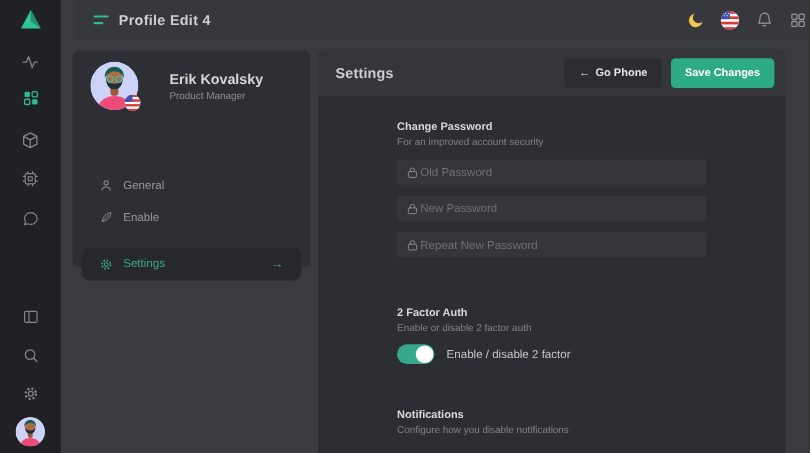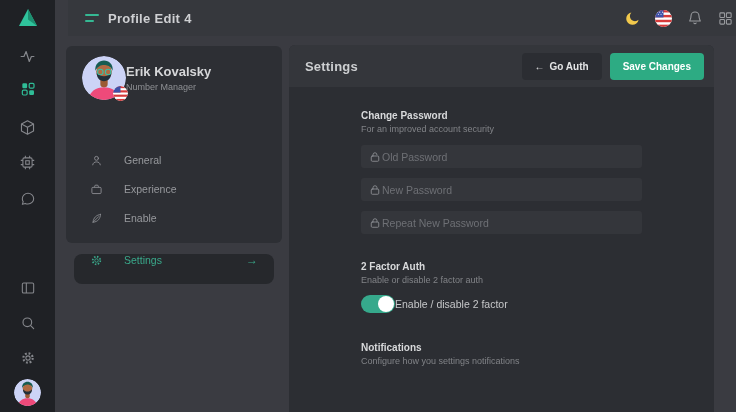--- a/index.html
+++ b/index.html
@@ -20,28 +20,28 @@
 
   
   .sidebar{position:absolute;left:0;top:0;width:55px;height:412px;background:#1f2125;z-index:2}
   .side-btn{position:absolute;left:0;width:55px;height:26px;display:flex;align-items:center;justify-content:center;cursor:pointer;color:#85878c}
   .side-btn.active{color:#2fbd97}
   .logo{position:absolute;left:0;top:4px;width:55px;height:28px;display:flex;align-items:center;justify-content:center;cursor:pointer}
   .side-avatar{position:absolute;left:14px;top:379px;width:27px;height:27px;border-radius:50%;overflow:hidden;cursor:pointer}
 
   
   .card{position:absolute;left:66px;top:46px;width:216px;height:197px;background:#2d2f34;border-radius:6px}
-  .card-head{display:flex;align-items:center;padding:10px 14px 6px 16px;gap:0}
+  .card-head{display:flex;align-items:center;padding:10px 14px 6px 16px;gap:28px}
   .avatar-wrap{position:relative;width:44px;height:44px;flex:0 0 44px}
   .avatar-img{width:44px;height:44px;border-radius:50%;overflow:hidden}
   .flag-badge{position:absolute;right:-2px;bottom:-1px;width:15px;height:15px;border-radius:50%;overflow:hidden}
   .card-name{font-size:13px;font-weight:700;color:#d6d7d9;line-height:16px}
   .card-role{font-size:9px;color:#8e9094;margin-top:2px}
   .menu{position:absolute;left:8px;top:108px;width:200px}
-  .menu-item{display:flex;align-items:flex-start;gap:21px;height:29px;padding:0 16px;border-radius:8px;color:#97999d;font-size:10.5px;cursor:pointer}
+  .menu-item{display:flex;align-items:center;gap:9px;height:29px;padding:0 16px;border-radius:8px;color:#97999d;font-size:10.5px;cursor:pointer}
   .menu-item .mi-icon{width:13px;height:13px;display:flex;align-items:center;justify-content:center;color:#8b8d92}
   .menu-item.active{background:#26282c;color:#3aa98b;height:30px;margin-top:13px}
   .menu-item.active .mi-icon{color:#3aa98b}
   .menu-arrow{margin-left:auto;color:#3aa98b;font-size:12px;line-height:1}
 
   
   .panel{position:absolute;left:289px;top:45px;width:425px;height:367px;background:#2c2e33;border-radius:6px 6px 0 0;overflow:hidden}
   .panel-head{height:42px;background:#34363b;display:flex;align-items:center;padding:0 10px 0 16px}
   .ph-text{line-height:1}
   .ph-title{font-size:13px;font-weight:700;color:#cdcfd1;letter-spacing:.2px}
@@ -51,29 +51,29 @@
   .btn-back{background:#2b2d32;color:#e4e5e6;padding:0 13px}
   .btn-save{background:#2dab83;color:#fff;padding:0 13px}
   .panel-body{padding-top:22px}
   .content{width:281px;margin:0 auto}
   .sec-h{font-size:10px;font-weight:700;color:#d8d9db;line-height:14px}
   .sec-s{font-size:9px;color:#818387;line-height:12px}
   .field{margin-top:10px;height:23px;background:#34363b;border-radius:3px;display:flex;align-items:center;padding:0 8px;gap:1px}
   .field .f-icon{width:12px;height:12px;display:flex;align-items:center;justify-content:center;color:#8b8d92;flex:0 0 12px}
   .field input{flex:1;background:transparent;border:none;outline:none;color:#c7c8ca;font-family:inherit;font-size:10.5px}
   .field input::placeholder{color:#6e7075}
-  .sec-gap{margin-top:26px}
-  .toggle-row{margin-top:9px;display:flex;align-items:center;}
+  .sec-gap{margin-top:44px}
+  .toggle-row{margin-top:9px;display:flex;align-items:center;gap:11px}
   .toggle{position:relative;width:34px;height:18px;border-radius:9px;background:#55575c;cursor:pointer;flex:0 0 34px}
   .toggle .knob{position:absolute;top:1px;left:1px;width:16px;height:16px;border-radius:50%;background:#fff;transition:left .15s}
   .toggle.on{background:#36a98c}
   .toggle.on .knob{left:17px}
   .toggle-label{font-size:10.5px;color:#c6c7c9}
   .phone-gap{margin-top:18px}
-  .notif-gap{margin-top:28px}
+  .notif-gap{margin-top:40px}
 
   svg{display:block}
 </style>
 </head>
 <body>
 
 <div class="stage">
 
   <header class="topbar">
     <div class="hamburger">
@@ -237,45 +237,36 @@
                 <rect y="4.6" width="16" height="2.3" fill="#d83a3a"></rect>
               <rect y="9.2" width="16" height="2.3" fill="#d83a3a"></rect>
                 <rect y="13.8" width="16" height="2.3" fill="#d83a3a"></rect>
               <rect width="8" height="7" fill="#3f51a8"></rect>
             </g>
           </svg>
         </div>
       </div>
       <div>
         <div class="card-name">Erik Kovalsky</div>
-        <div class="card-role">Number Manager</div>
+        <div class="card-role">Product Manager</div>
       </div>
     </div>
 
     <div class="menu">
       <div class="menu-item">
         <span class="mi-icon">
           <svg width="13" height="13" viewBox="0 0 24 24" fill="none" stroke="currentColor" stroke-width="1.7" stroke-linecap="round">
               <circle cx="12" cy="8" r="3.6"></circle>
               <path d="M5 20c.5-3.6 3.3-5.4 7-5.4s6.5 1.8 7 5.4"></path>
             </svg>
         </span>
         <span>General</span>
       </div>
       <div class="menu-item">
         <span class="mi-icon">
-          <svg width="13" height="13" viewBox="0 0 24 24" fill="none" stroke="currentColor" stroke-width="1.7" stroke-linejoin="round">
-              <rect x="3.5" y="8" width="17" height="11.5" rx="2"></rect>
-              <path d="M8.5 8V6.3A2.3 2.3 0 0 1 10.8 4h2.4a2.3 2.3 0 0 1 2.3 2.3V8"></path>
-            </svg>
-        </span>
-        <span>Experience</span>
-      </div>
-      <div class="menu-item">
-        <span class="mi-icon">
           <svg width="13" height="13" viewBox="0 0 24 24" fill="none" stroke="currentColor" stroke-width="1.6" stroke-linecap="round" stroke-linejoin="round">
               <path d="M19.5 4.5c-8 1-13 6-14 14.5 9-1 13.5-6.5 14-14.5z"></path>
               <path d="M5.5 19 16 8.5"></path>
             </svg>
         </span>
         <span>Enable</span>
       </div>
       <div class="menu-item active">
         <span class="mi-icon">
           <svg width="13" height="13" viewBox="0 0 24 24" fill="none" stroke="currentColor">
@@ -290,21 +281,21 @@
   </section>
 
   <section class="panel">
     <div class="panel-head">
       <div class="ph-text">
         <div class="ph-title">Settings</div>
       </div>
       <div class="ph-buttons">
         <button class="btn btn-back">
           <span>←</span>
-          <span>Go Auth</span>
+          <span>Go Phone</span>
         </button>
         <button class="btn btn-save">
           <span>Save Changes</span>
         </button>
       </div>
     </div>
 
     <div class="panel-body">
       <div class="content">
 
@@ -344,19 +335,19 @@
 
         <div class="toggle-row">
           <div class="toggle on">
               <div class="knob"></div>
             </div>
           <div class="toggle-label">Enable / disable 2 factor</div>
         </div>
 
 
         <div class="sec-h notif-gap">Notifications</div>
-        <div class="sec-s">Configure how you settings notifications</div>
+        <div class="sec-s">Configure how you disable notifications</div>
 
       </div>
     </div>
   </section>
 
 </div>
 
 </body></html>

